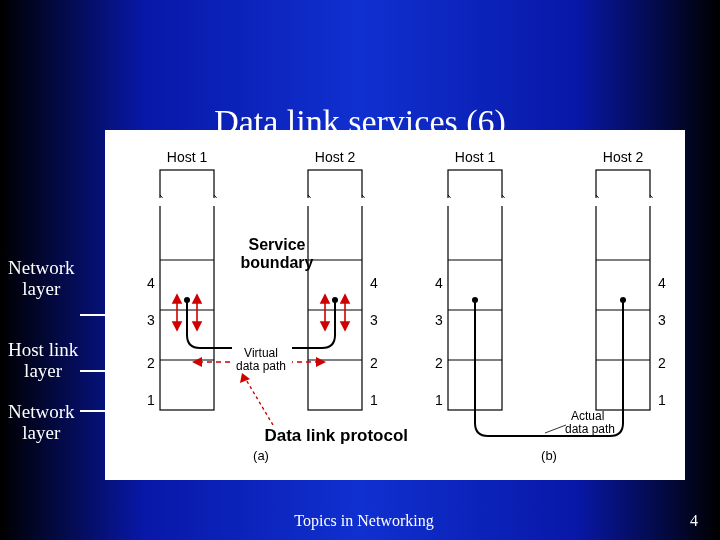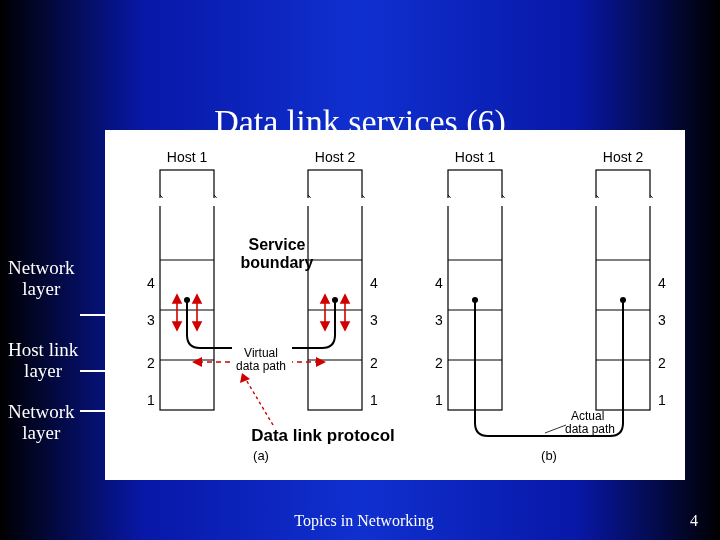--- a/index.html
+++ b/index.html
@@ -108,21 +108,21 @@
 <div class="arrow-right" style="top:370px; left:80px; width:60px;"></div>
 <div class="arrow-right" style="top:410px; left:80px; width:60px;"></div>
 
 <div class="diagram-panel">
 
   <div class="service-box" style="left:127px; top:106px; width:90px;">
     <div>Service</div>
     <div>boundary</div>
   </div>
 
-  <div class="service-box" style="left:133px; top:296px; width:170px; font-size:17px;">
+  <div class="service-box" style="left:133px; top:296px; width:170px; font-size:17px;text-align:right;">
     <span>Data link protocol</span>
   </div>
 
   <svg class="diagram-svg" viewBox="0 0 580 350">
 
     <g font-family="Arial">
       <text x="82" y="32" text-anchor="middle" font-size="14">Host 1</text>
       <rect x="55" y="40" width="54" height="240" fill="none" stroke="#000" stroke-width="1.2"></rect>
 
       <path d="M55,65 q6,5 0,10 M109,65 q6,5 0,10" stroke="#000" fill="none"></path>

